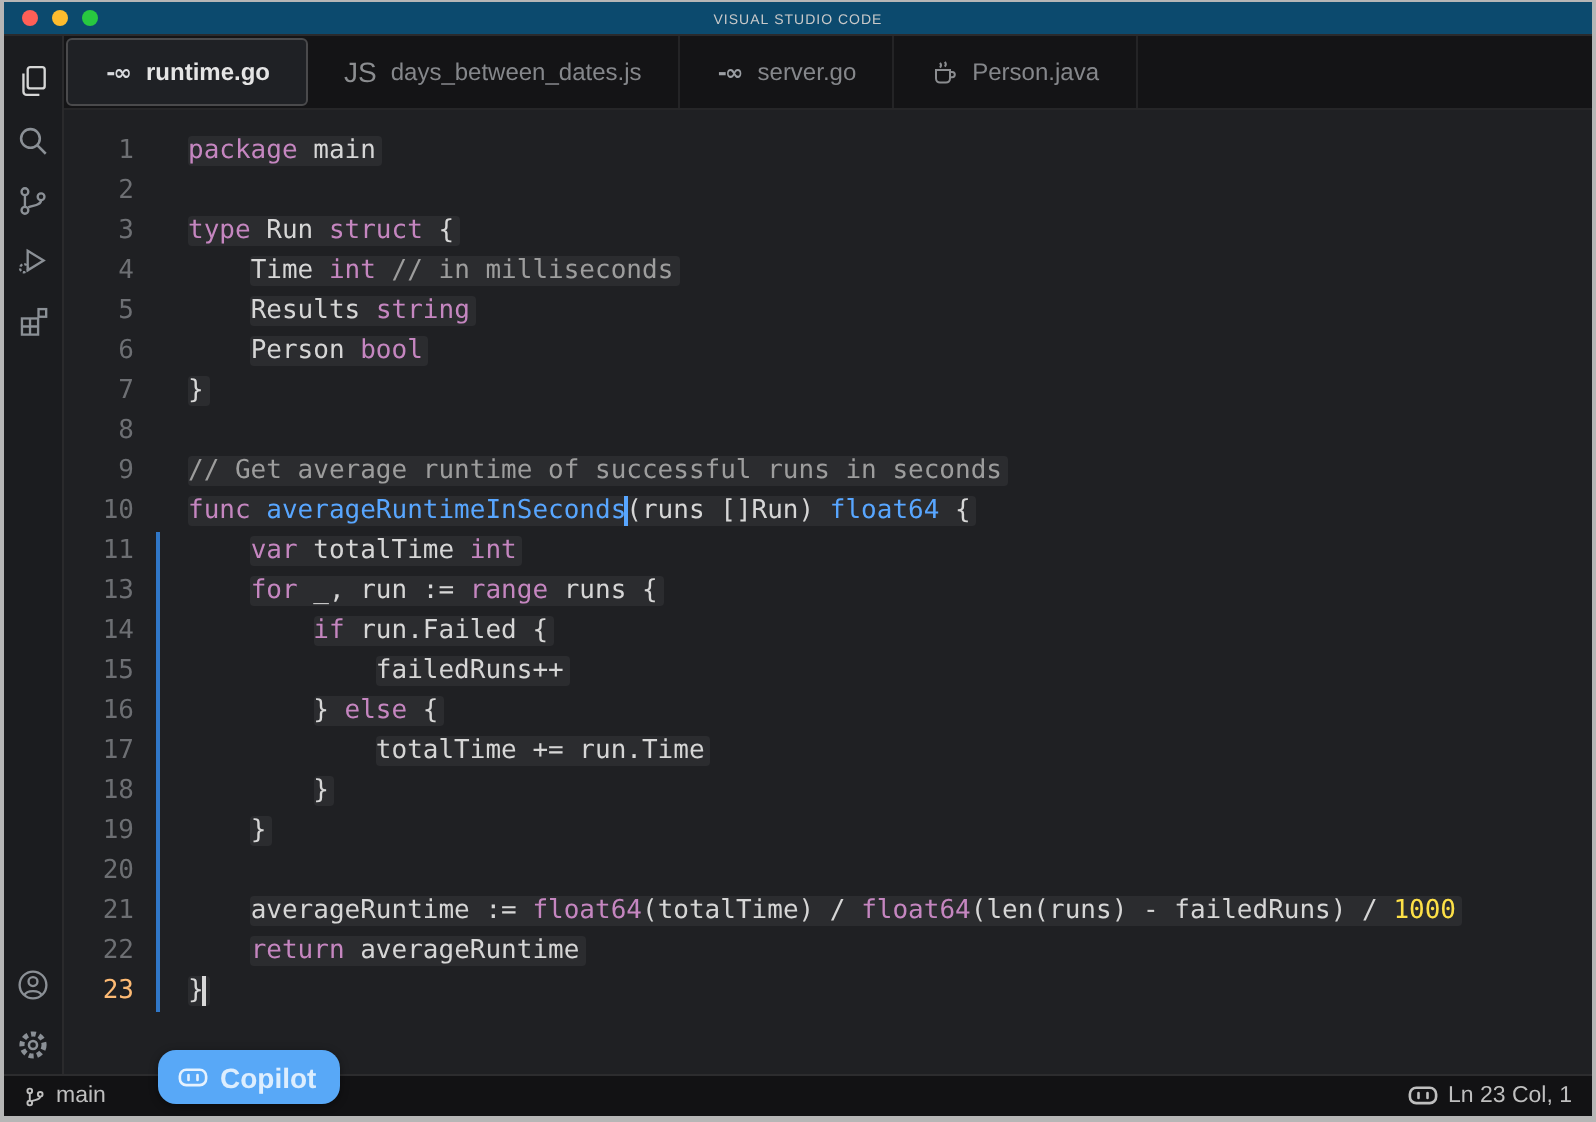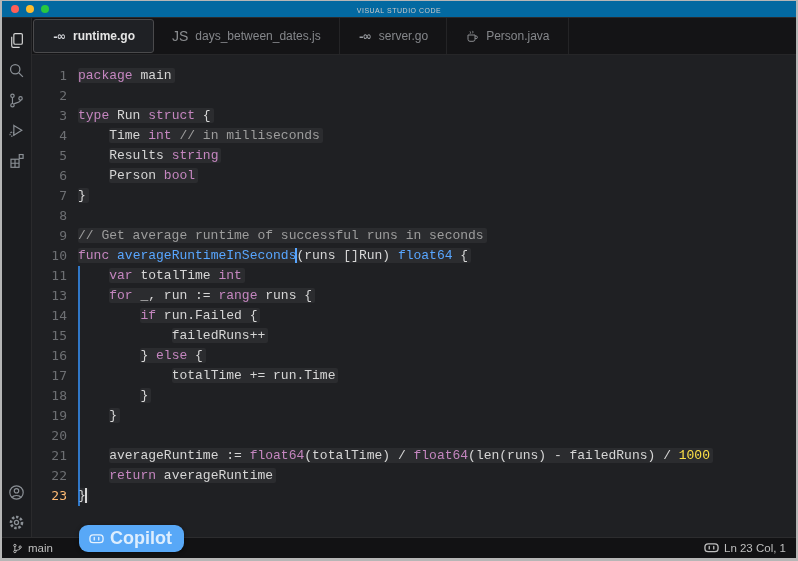--- a/index.html
+++ b/index.html
@@ -3,21 +3,21 @@
 <meta charset="utf-8">
 <style>
   * { box-sizing: border-box; margin: 0; padding: 0; }
   body { margin: 0; background: #ffffff; width: 798px; height: 561px; overflow: hidden;
          font-family: "Liberation Sans", sans-serif; }
   .frame { position: relative; width: 798px; height: 561px;
            border: 2px solid #b6b6b6; border-bottom-width: 3px; border-top-width: 1px;
            background: #1e1f23; overflow: hidden; display: flex; flex-direction: column; }
 
   
-  .titlebar { position: relative; height: 17px; flex: none; background: #0369a1;
+  .titlebar { position: relative; height: 17px; flex: none; background: #0c4a6e;
               border-bottom: 1px solid #2a2a2c; display: flex; align-items: center; justify-content: center; }
   .traffic { position: absolute; left: 9px; top: 0; height: 100%; display: flex; align-items: center; gap: 7px; }
   .tl { width: 8px; height: 8px; border-radius: 50%; display: inline-block; cursor: pointer; }
   .tl.red { background: #ff5f57; } .tl.yellow { background: #febc2e; } .tl.green { background: #28c840; }
   .win-title { color: #c9c9c9; font-size: 10px; font-variant: all-small-caps; letter-spacing: .5px; }
 
   
   .mainrow { flex: 1; display: flex; min-height: 0; }
   .activitybar { width: 30px; flex: none; background: #1b1c1f; border-right: 1px solid #2a2a2c;
                  display: flex; flex-direction: column; align-items: center; padding-top: 7px; }
@@ -44,38 +44,38 @@
   .js-glyph { font-size: 14px; font-weight: normal; color: #8b8d90; }
 
   
   .editor { flex: 1; position: relative; background: #1f2023; overflow: hidden;
             font-family: "DejaVu Sans Mono", monospace; font-size: 13px; line-height: 20px; padding-top: 11px; }
   .indent-guide { position: absolute; left: 46px; top: 211px; width: 2px; height: 240px;
                   background: #3794ff; opacity: .75; }
   .code-line { display: flex; height: 20px; }
   .gutter { flex: none; width: 42px; padding-right: 7px; text-align: right; color: #6d6f73; user-select: none; }
   .gutter.cur { color: #fdba74; }
-  .line-content { white-space: pre; color: #d6d6d6; margin-left: 4px; font-family: Liberation Mono, monospace; }
+  .line-content { white-space: pre; color: #d6d6d6; margin-left: 20px; }
   .run { background: rgba(255,255,255,0.055); border-radius: 2px; padding-right: 3px; }
   .tok-kw { color: #c586c0; }
   .tok-fn { color: #58a6ff; }
   .tok-cm { color: #9d9d9d; }
   .tok-num { color: #fde047; }
   .tok-pl { color: #d6d6d6; }
   .caret-blue, .caret-white { display: inline-block; width: 2px; height: 15px; margin: 0 -1px;
                               vertical-align: middle; }
   .caret-blue { background: #58a6ff; }
   .caret-white { background: #d8d8d8; }
 
   
   .copilot-btn { position: absolute; left: 77px; bottom: 6px; height: 27px; z-index: 10;
                  display: flex; align-items: center; gap: 6px; padding: 0 12px 0 10px;
                  background: #58a8f7; border: none; border-radius: 9px; cursor: pointer;
                  box-shadow: 0 1px 4px rgba(0,0,0,.4); }
-  .copilot-btn span { color: rgba(255,255,255,.8); font-size: 18px; font-weight: bold;
+  .copilot-btn span { color: rgba(255,255,255,.8); font-size: 14px; font-weight: bold;
                       font-family: "Liberation Sans", sans-serif; }
   .copilot-btn svg { color: rgba(255,255,255,.85); }
 
   
   .statusbar { height: 21px; flex: none; background: #121214; border-top: 1px solid #2c2c2e;
                display: flex; align-items: center; justify-content: space-between;
                padding: 0 10px; font-size: 11.5px; color: #bfbfbf; }
   .sb-item { display: flex; align-items: center; gap: 5px; cursor: pointer; }
   .sb-item svg { color: #bfbfbf; }
 </style>

